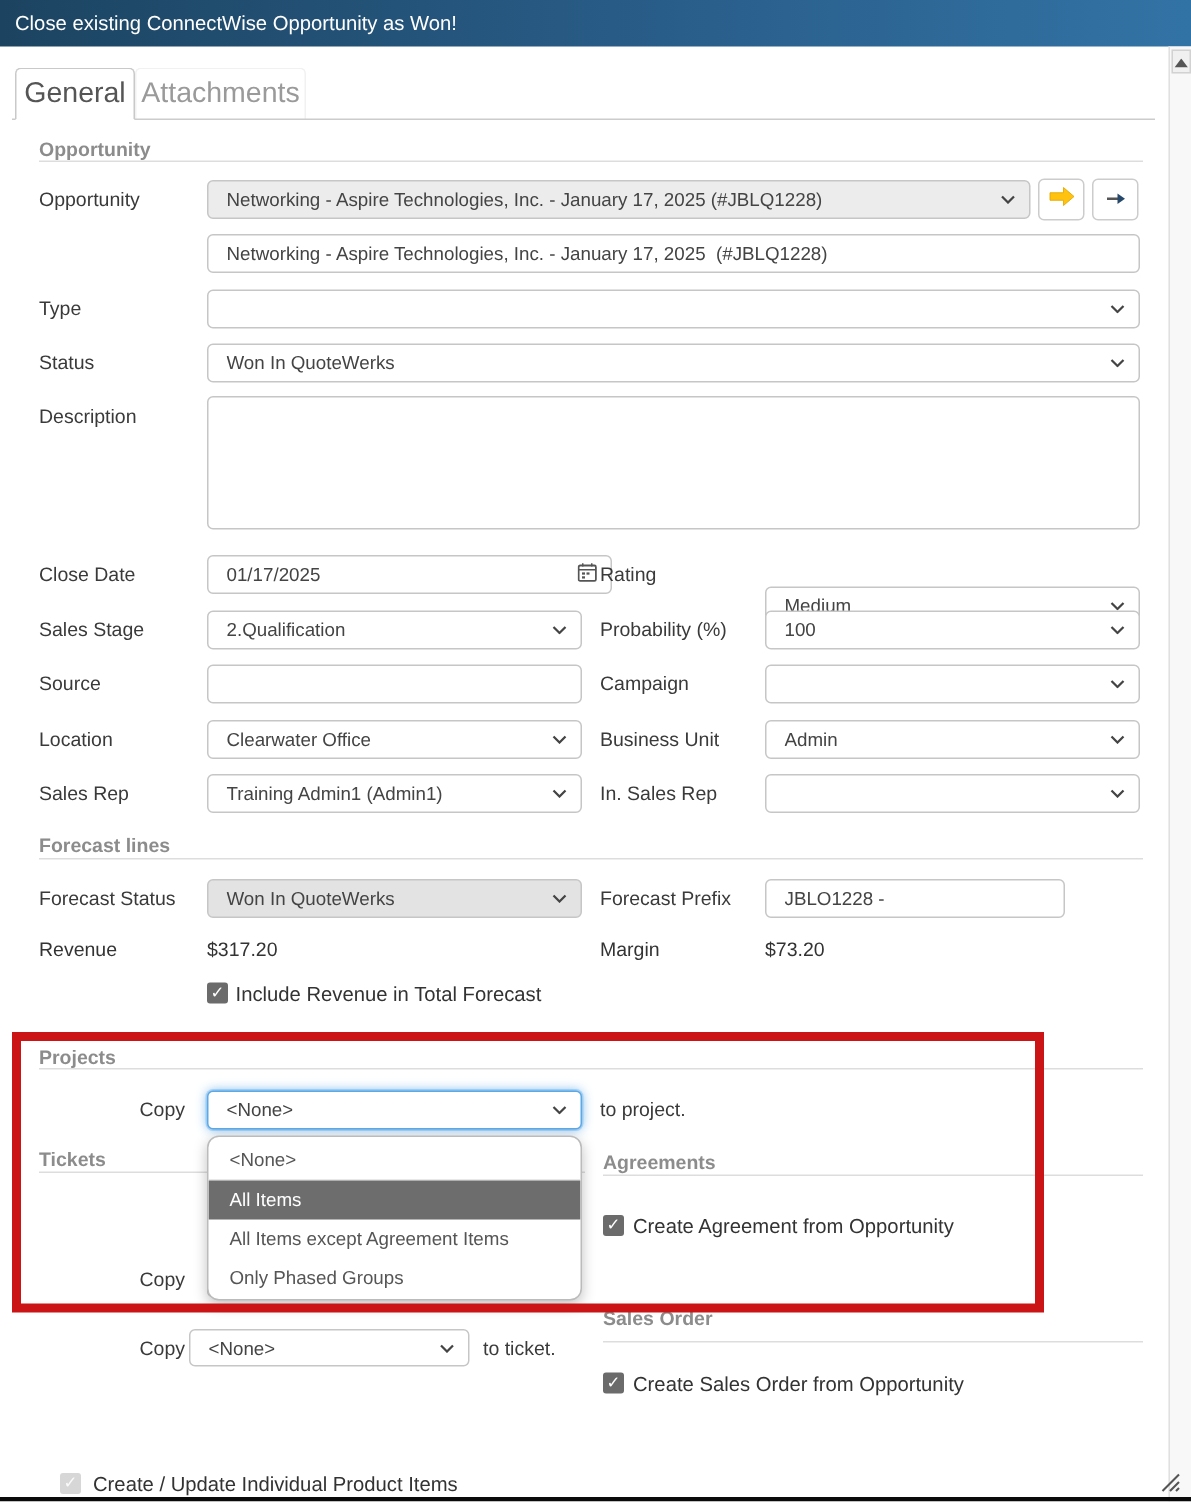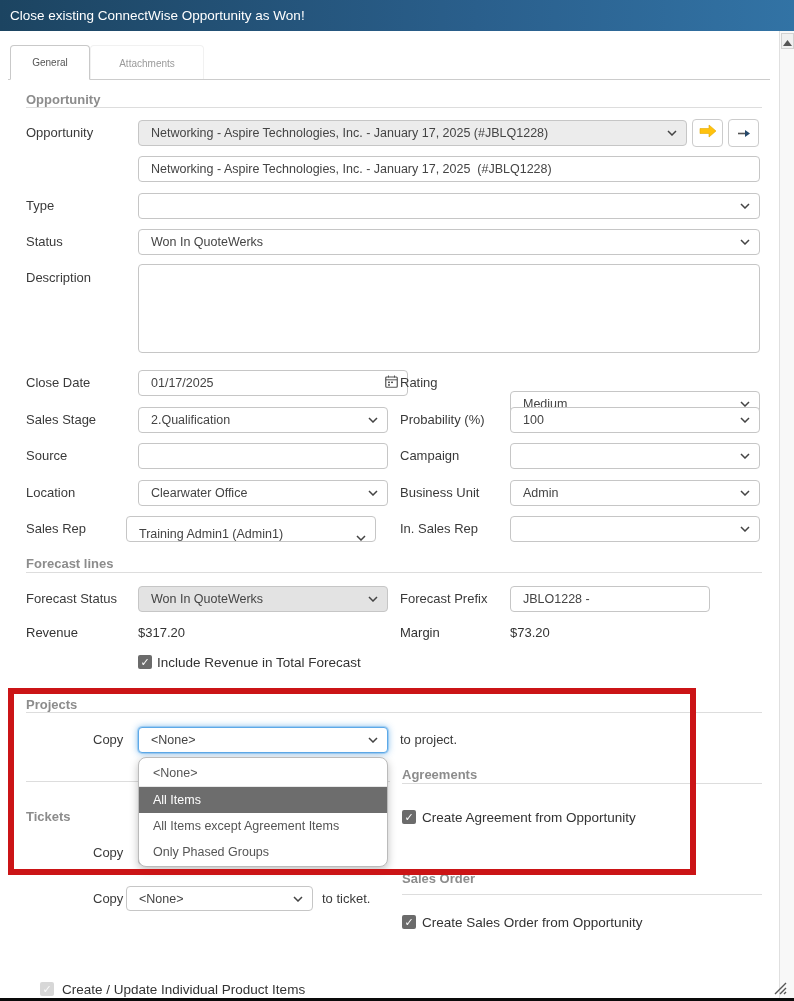--- a/index.html
+++ b/index.html
@@ -9,21 +9,21 @@
   }
   
   .titlebar{position:absolute;left:0;top:0;width:794px;height:31px;
     background:linear-gradient(90deg,#1c4461 0%,#2a5f8c 60%,#3273a5 100%);
     display:flex;align-items:center;z-index:5;}
   .titlebar .t{padding-left:10px;font-size:13.5px;color:#fff;}
   .closebtn{position:absolute;right:7px;top:0;width:24px;height:31px;display:flex;
     align-items:center;justify-content:center;color:#fff;font-size:14px;font-weight:bold;cursor:pointer;}
   
   .tab{position:absolute;top:45px;height:35px;box-sizing:border-box;display:flex;
-    align-items:center;justify-content:center;font-size:10px;cursor:pointer;background:#fff;}
+    align-items:center;justify-content:center;font-size:19px;cursor:pointer;background:#fff;}
   .tab.active{left:10px;width:80px;border:1px solid #c9c9c9;border-bottom:1px solid #fff;
     border-radius:4px 4px 0 0;color:#555;z-index:3;}
   .tab.inactive{left:90px;width:114px;border:1px solid #f1f1f1;border-bottom:none;
     border-radius:4px 4px 0 0;color:#9a9a9a;}
   .tabline{position:absolute;left:8px;top:79px;width:762px;height:1px;background:#ccc;}
   
   .lbl{position:absolute;font-size:13px;color:#3a3a3a;line-height:26px;white-space:nowrap;}
   .sec{position:absolute;font-size:13px;font-weight:bold;color:#8c8c8c;white-space:nowrap;}
   .hr{position:absolute;height:1px;background:#ddd;}
   .fld,.sel{position:absolute;height:26px;box-sizing:border-box;background:#fff;
@@ -195,21 +195,21 @@
 <div class="sel" style="left:510px;top:480px;width:250px;">
   <span class="val">Admin</span>
   <span class="chev">
       <svg width="10" height="6">
         <path d="M1 1 L5 5 L9 1" stroke="#444" stroke-width="1.5" fill="none"></path>
       </svg>
     </span>
 </div>
 
 <div class="lbl" style="left:26px;top:516px;">Sales Rep</div>
-<div class="sel" style="left:126px;top:516px;width:250px;align-items:flex-end;">
+<div class="sel" style="left:138px;top:516px;width:250px;">
   <span class="val">Training Admin1 (Admin1)</span>
   <span class="chev">
       <svg width="10" height="6">
         <path d="M1 1 L5 5 L9 1" stroke="#444" stroke-width="1.5" fill="none"></path>
       </svg>
     </span>
 </div>
 <div class="lbl" style="left:400px;top:516px;">In. Sales Rep</div>
 <div class="sel" style="left:510px;top:516px;width:250px;">
   <span class="val"></span>
@@ -250,21 +250,21 @@
 <div class="sel focused" style="left:138px;top:727px;width:250px;">
   <span class="val">&lt;None&gt;</span>
   <span class="chev">
       <svg width="10" height="6">
         <path d="M1 1 L5 5 L9 1" stroke="#444" stroke-width="1.5" fill="none"></path>
       </svg>
     </span>
 </div>
 <div class="lbl" style="left:400px;top:727px;">to project.</div>
 
-<div class="sec" style="left:26px;top:765px;margin-top:44px;">Tickets</div>
+<div class="sec" style="left:26px;top:765px;">Tickets</div>
 <div class="hr" style="left:26px;top:781px;width:364px;"></div>
 
 <div class="lbl" style="left:93px;top:840px;line-height:25px;">Copy</div>
 <div class="sel" style="left:138px;top:840px;width:188px;height:25px;">
   <span class="val"></span>
   <span class="chev">
       <svg width="10" height="6">
         <path d="M1 1 L5 5 L9 1" stroke="#444" stroke-width="1.5" fill="none"></path>
       </svg>
     </span>

